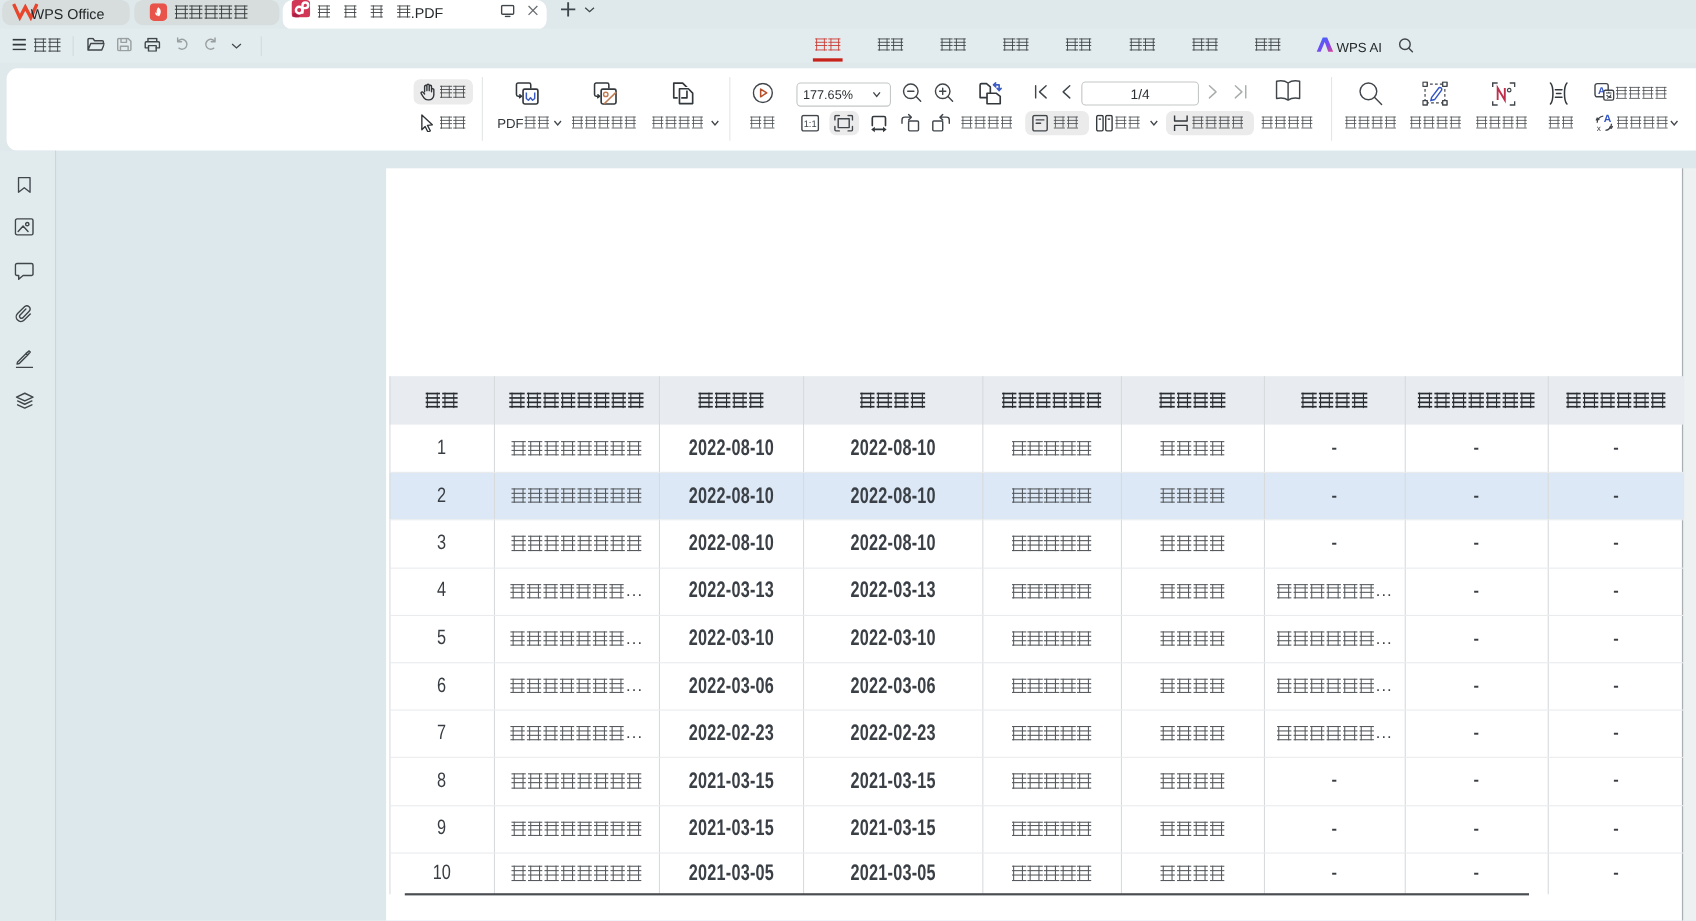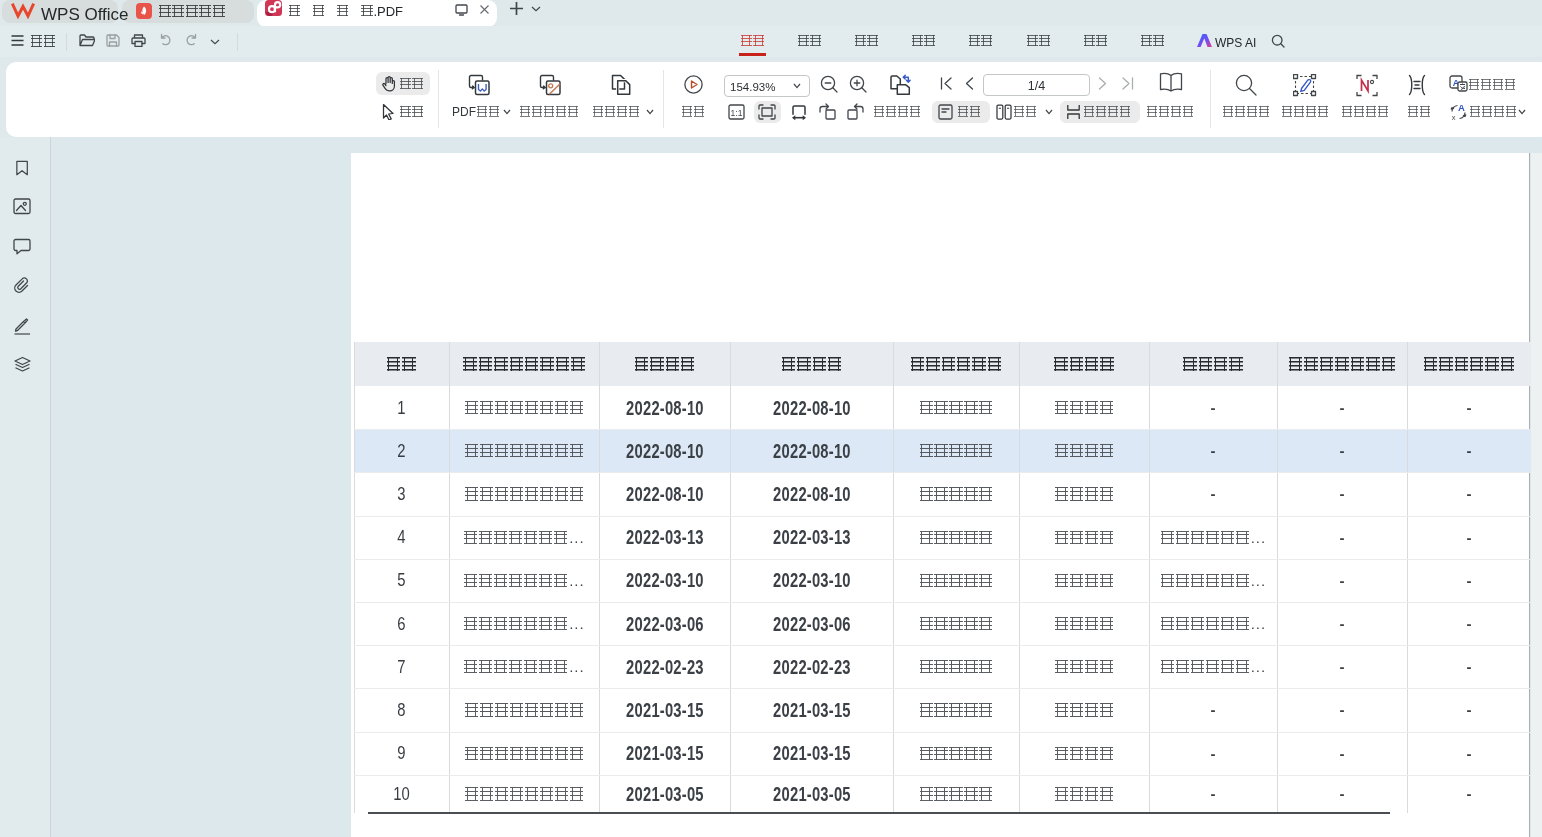--- a/index.html
+++ b/index.html
@@ -36,21 +36,21 @@
  linear-gradient(currentColor,currentColor) 12% 0/10% 100% no-repeat,
  linear-gradient(currentColor,currentColor) 80% 0/10% 100% no-repeat}
 </style></head><body>
 <div class="tabbar"></div>
 <div class="tab" style="left:2px;width:116px;height:22.5px;border-radius:8px;background:#d7dddc"></div>
 <div class="tab" style="left:122px;width:132px;height:22.5px;border-radius:8px;background:#d7dddc"></div>
 <div class="tab" style="left:257px;width:240px;height:27px;border-radius:9px;background:#fff"></div>
 <svg class="abs" style="left:11px;top:3px" width="24" height="16" viewBox="0 0 24 16" fill="none">
     <path d="M2 2 L7 13 L12 3.5 L17 13 L22 2" stroke="#e8452c" stroke-width="3" fill="none" stroke-linecap="square"></path>
   </svg>
-<div class="abs" style="left:41px;top:5px;font-size:17px;color:#24282a">WPS Office</div>
+<div class="abs" style="left:28px;top:5px;font-size:13px;color:#24282a">WPS Office</div>
 <svg class="abs" style="left:136px;top:3px" width="16" height="16" viewBox="0 0 16 16" fill="none">
     <rect width="16" height="16" rx="4" fill="#e85449"></rect>
     <path d="M8 3.5 C10.5 5.5 11 8.5 8.5 12 C6 9.5 5.6 6 8 3.5 Z" fill="#fff"></path>
     <path d="M5.2 8.2 C6.6 8.8 7.4 10 7.6 11.6 C5.9 11.4 4.9 10 5.2 8.2 Z" fill="#fff"></path>
   </svg>
 <div class="abs" style="left:158px;top:4px;font-size:13.5px;color:#24282a"><i class="c"></i><i class="c"></i><i class="c"></i><i class="c"></i><i class="c"></i></div>
 <svg class="abs" style="left:265px;top:0px" width="17" height="16" viewBox="0 0 17 16" fill="none">
     <rect width="17" height="16" rx="3.5" fill="#d23657"></rect>
     <path d="M1 12 h8 l-2.5 4 H4 a3.5 3.5 0 0 1-3-2.5 Z" fill="#ab1f44"></path>
     <circle cx="7" cy="9.2" r="3" stroke="#fff" stroke-width="2.2" fill="none"></circle>
@@ -157,21 +157,21 @@
 <svg class="abs" style="left:646px;top:109px" width="8" height="6" viewBox="0 0 8 6" fill="none">
     <path d="M1 1 L4.0 4.6 L7 1" stroke="#41464b" stroke-width="1.2" fill="none"></path>
   </svg>
 <div class="sep" style="left:663px;top:70px;height:58px"></div>
 <svg class="abs" style="left:684px;top:75px" width="19" height="19" viewBox="0 0 19 19" fill="none">
     <circle cx="9.5" cy="9.5" r="8.6" stroke="#41464b" stroke-width="1.3" fill="none"></circle>
     <path d="M7.5 6 L13 9.5 L7.5 13 Z" stroke="#b5502a" stroke-width="1.4" fill="none" stroke-linejoin="round"></path>
   </svg>
 <div class="lbl" style="left:681px;top:105px"><i class="c"></i><i class="c"></i></div>
 <div class="abs" style="left:724px;top:75px;width:86px;height:22px;border:1px solid #c3c7c6;border-radius:4px;background:#fff"></div>
-<div class="abs" style="left:730px;top:81px;font-size:11.5px;color:#2c3033">154.93%</div>
+<div class="abs" style="left:730px;top:81px;font-size:11.5px;color:#2c3033">177.65%</div>
 <svg class="abs" style="left:793px;top:83px" width="8" height="6" viewBox="0 0 8 6" fill="none">
     <path d="M1 1 L4.0 4.6 L7 1" stroke="#41464b" stroke-width="1.2" fill="none"></path>
   </svg>
 <svg class="abs" style="left:820px;top:75px" width="19" height="19" viewBox="0 0 19 19" fill="none">
     <circle cx="8" cy="8" r="6.6" stroke="#41464b" stroke-width="1.3" stroke-linecap="round" stroke-linejoin="round"></circle>
     <path d="M12.8 12.8 L17 17" stroke="#41464b" stroke-width="1.3" stroke-linecap="round" stroke-linejoin="round"></path>
     <path d="M5.2 8 h5.6" stroke="#41464b" stroke-width="1.3" stroke-linecap="round" stroke-linejoin="round"></path>
   </svg>
 <svg class="abs" style="left:849px;top:75px" width="19" height="19" viewBox="0 0 19 19" fill="none">
     <circle cx="8" cy="8" r="6.6" stroke="#41464b" stroke-width="1.3" stroke-linecap="round" stroke-linejoin="round"></circle>

